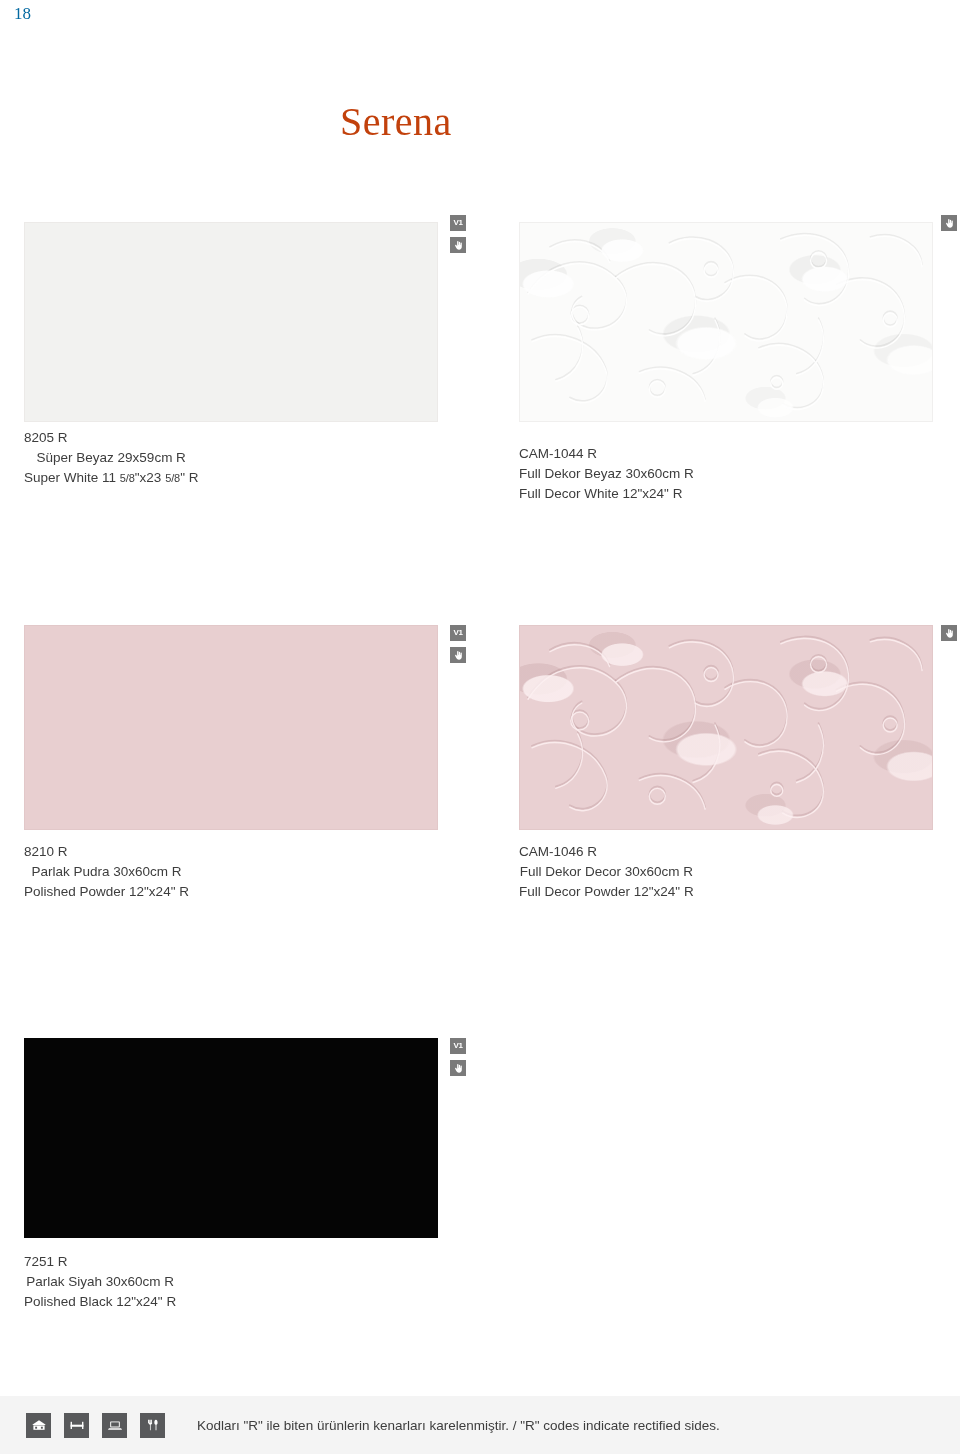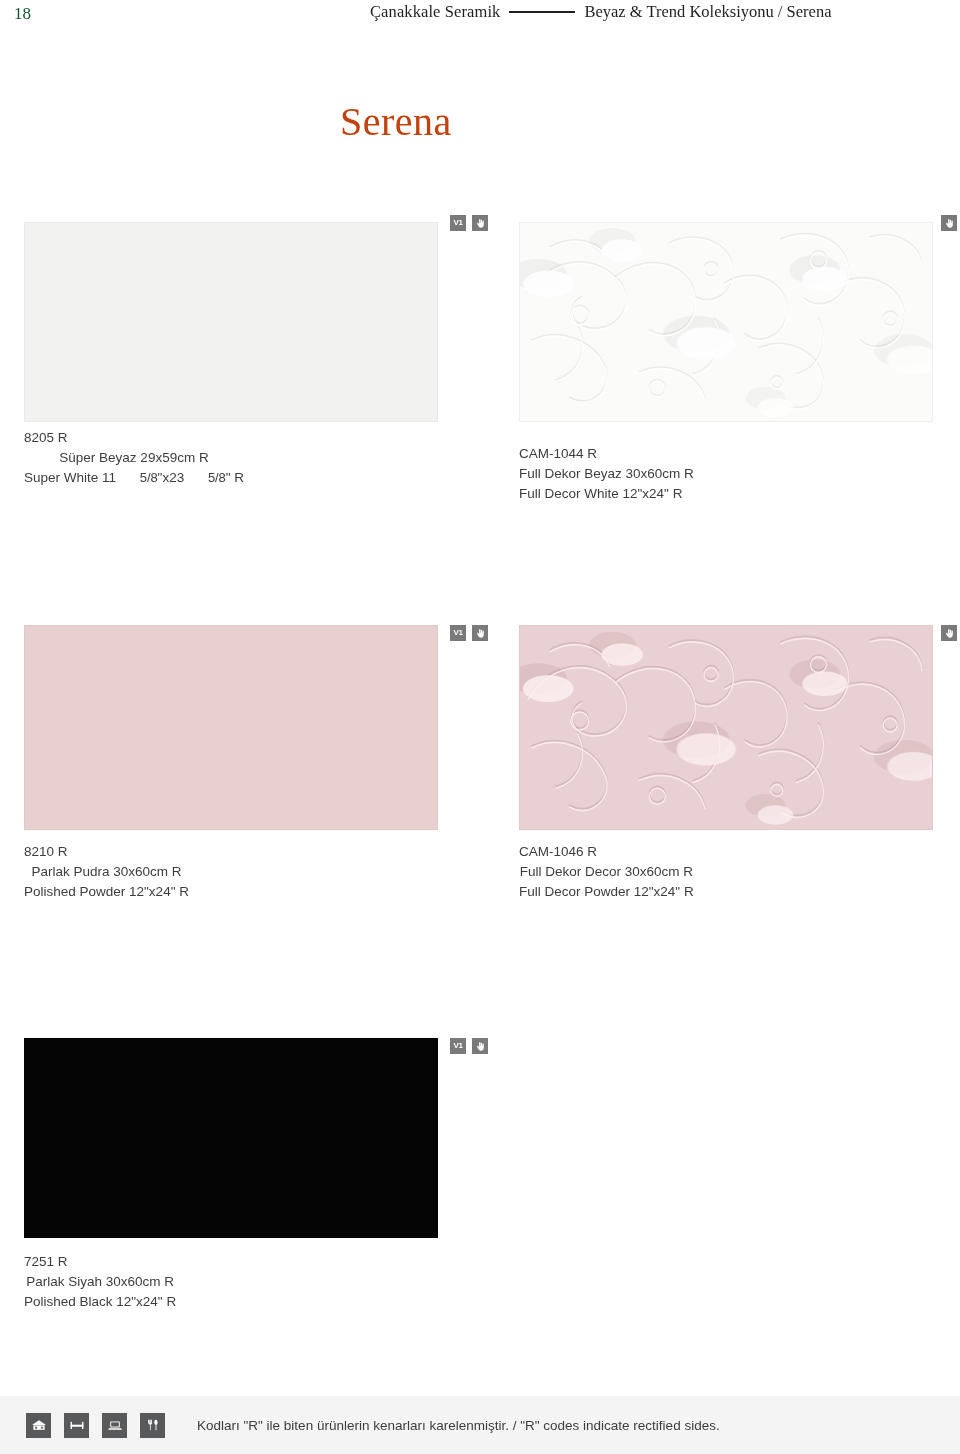--- a/index.html
+++ b/index.html
@@ -18,21 +18,21 @@
     position: absolute;
     top: 0; left: 0;
     width: 960px;
     height: 60px;
   }
   .folio {
     position: absolute;
     left: 14px; top: 4px;
     font-family: "Liberation Serif", serif;
     font-size: 17px;
-    color: #14532d;
+    color: #0369a1;
   }
   .header-center {
     position: absolute;
     left: 370px; top: 2px;
     width: 560px;
   }
   .header-line1 {
     font-family: "Liberation Serif", serif;
     font-size: 16.5px;
     color: #231f20;
@@ -139,21 +139,21 @@
       radial-gradient(ellipse 42px 23px at 60% 86%, rgba(255,245,246,.75) 0 40%, transparent 44%);
     filter: blur(.5px);
   }
   
   .relief-svg { position: absolute; inset: 0; width: 100%; height: 100%; }
 
   
   .badge-stack {
     position: absolute;
     display: flex;
-    flex-direction: row;
+    flex-direction: column;
     gap: 6px;
   }
   .badge {
     width: 16px; height: 16px;
     background: #7a7a7a;
     display: flex;
     align-items: center;
     justify-content: center;
   }
   .badge svg { display: block; }
@@ -172,24 +172,23 @@
     font-family: "Liberation Sans", sans-serif;
     font-size: 13.5px;
     line-height: 20px;
     color: #3d3d3d;
     white-space: nowrap;
   }
   .caption .code { display: block; }
   .caption .tr   { display: block; text-align: center; }
   .caption .en   { display: block; }
   .frac {
-    font-size: 13px;
+    font-size: 11px;
     vertical-align: baseline;
     letter-spacing: -0.1px;
-    margin-left: 20px;
   }
 
   
   .footer {
     position: absolute;
     left: 0; bottom: 0;
     width: 960px;
     height: 58px;
     background: #f4f4f4;
     display: flex;
@@ -214,25 +213,20 @@
     color: #3d3d3d;
     white-space: nowrap;
   }
 </style>
 </head>
 <body>
 
 <div class="page-header">
   <div class="folio">18</div>
   <div class="header-center">
-    <div class="header-line1">
-      <span class="brand-name">Çanakkale Seramik</span>
-      <span class="rule"></span>
-      <span>Beyaz &amp; Trend Koleksiyonu / Serena</span>
-    </div>
   </div>
 </div>
 
 <div class="series-title">Serena</div>
 
 <div class="grid">
 
   <div class="cell" style="left:24px; top:222px; width:414px;">
     <div class="swatch plain-white" style="width:414px; height:200px;"></div>
   </div>

